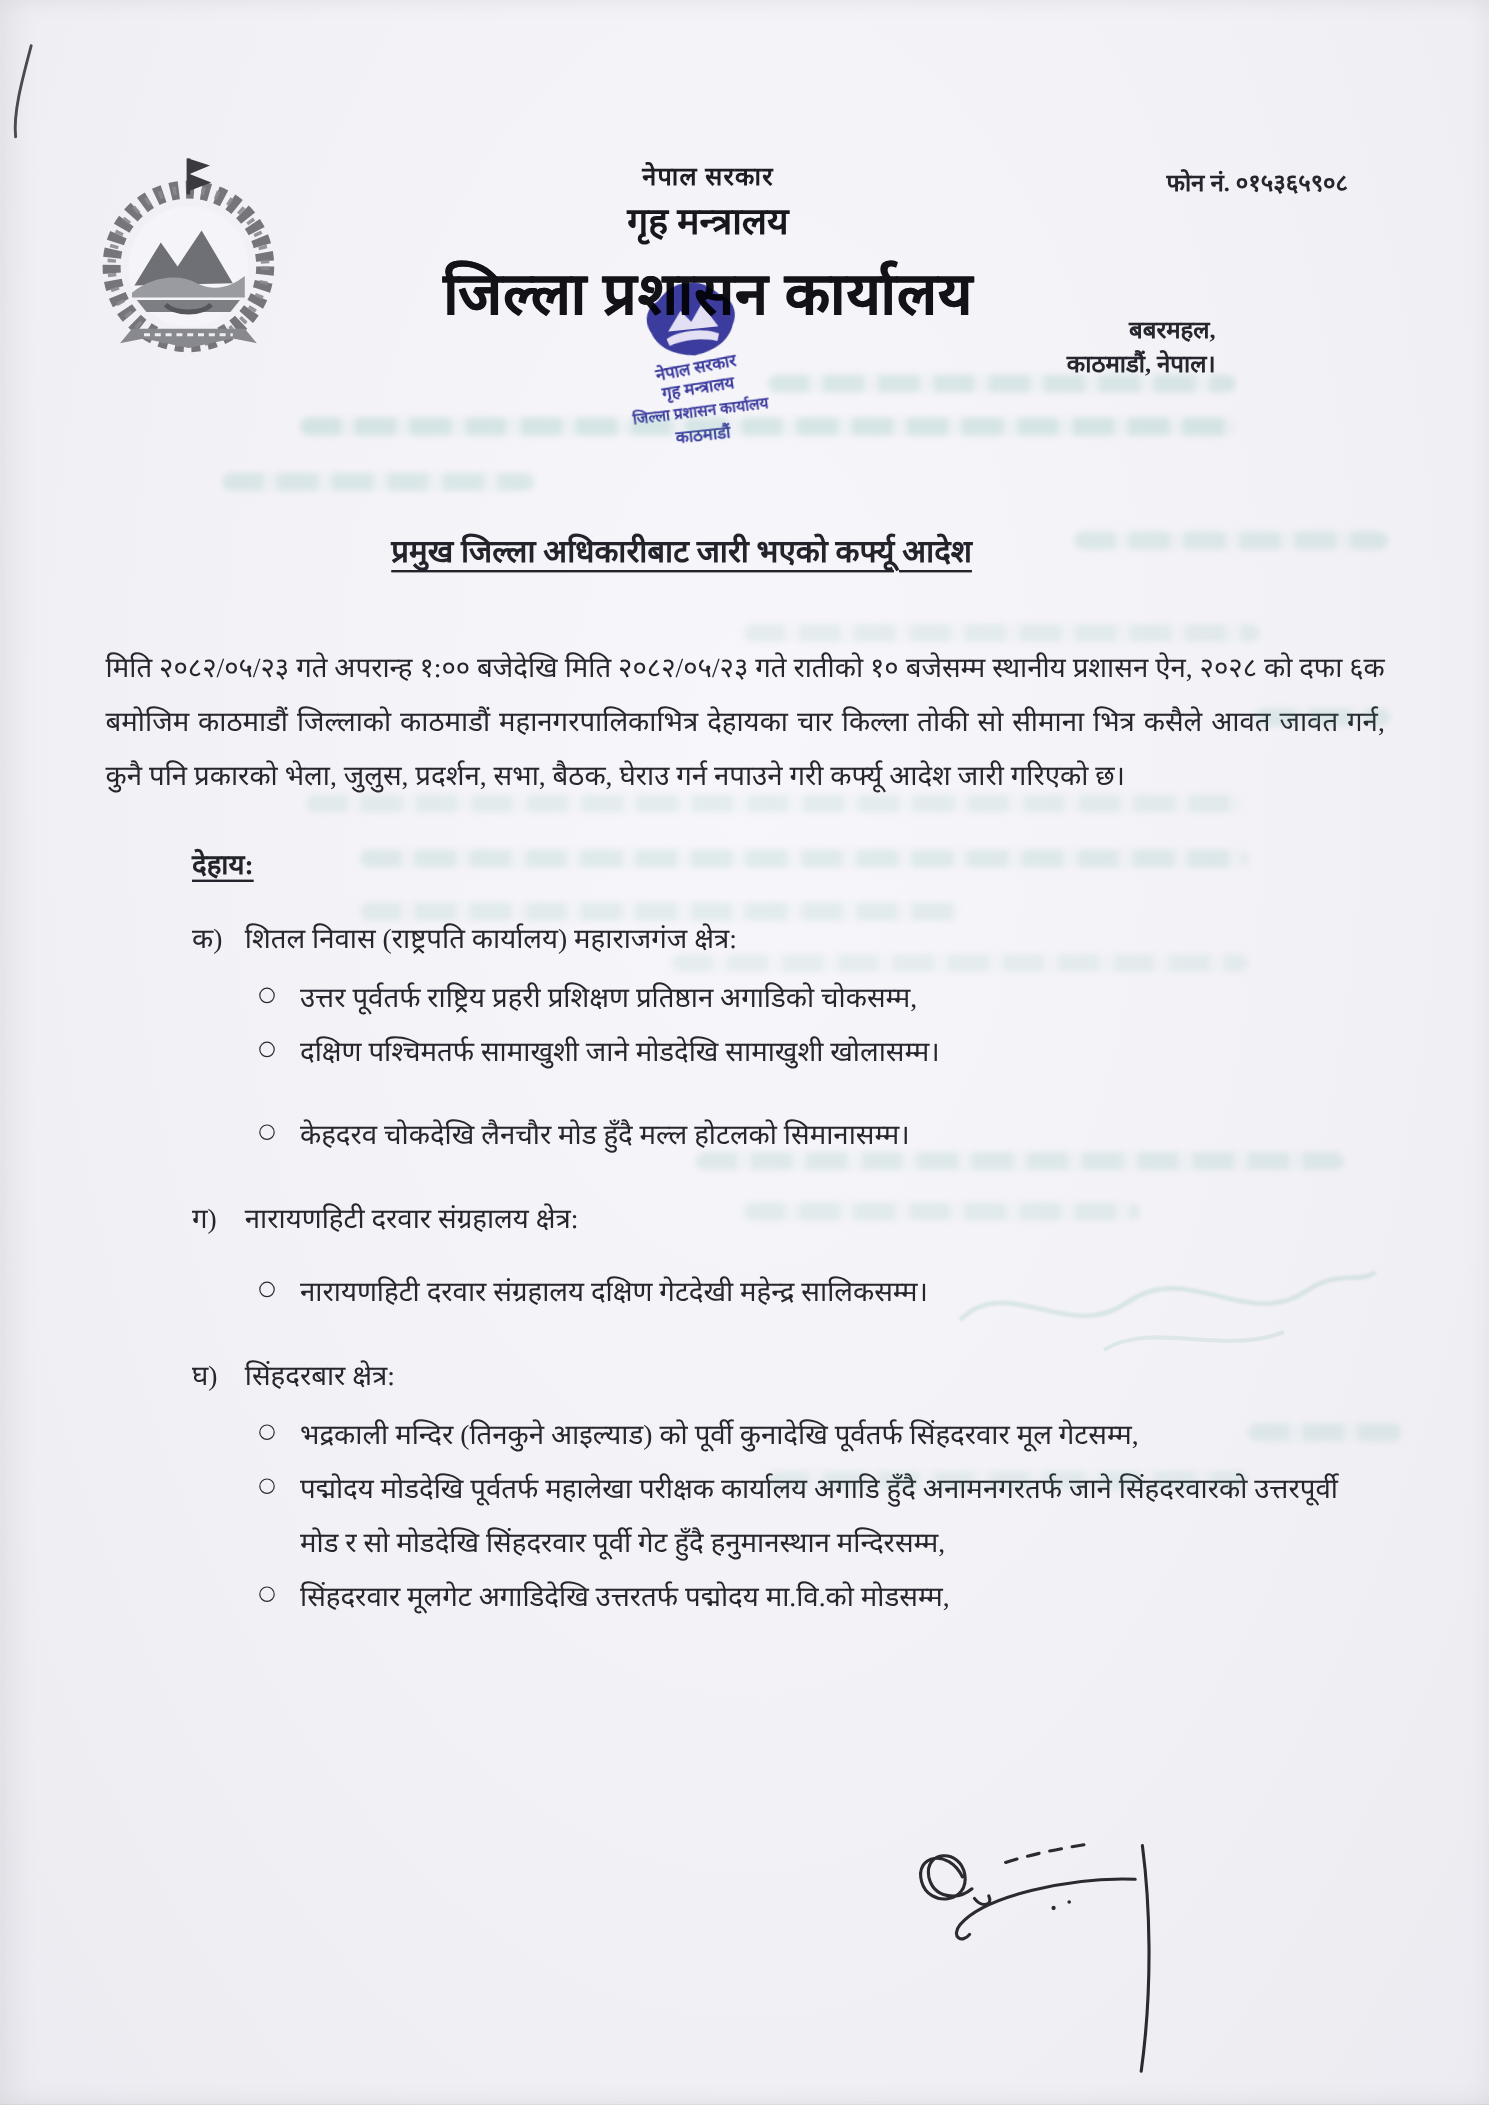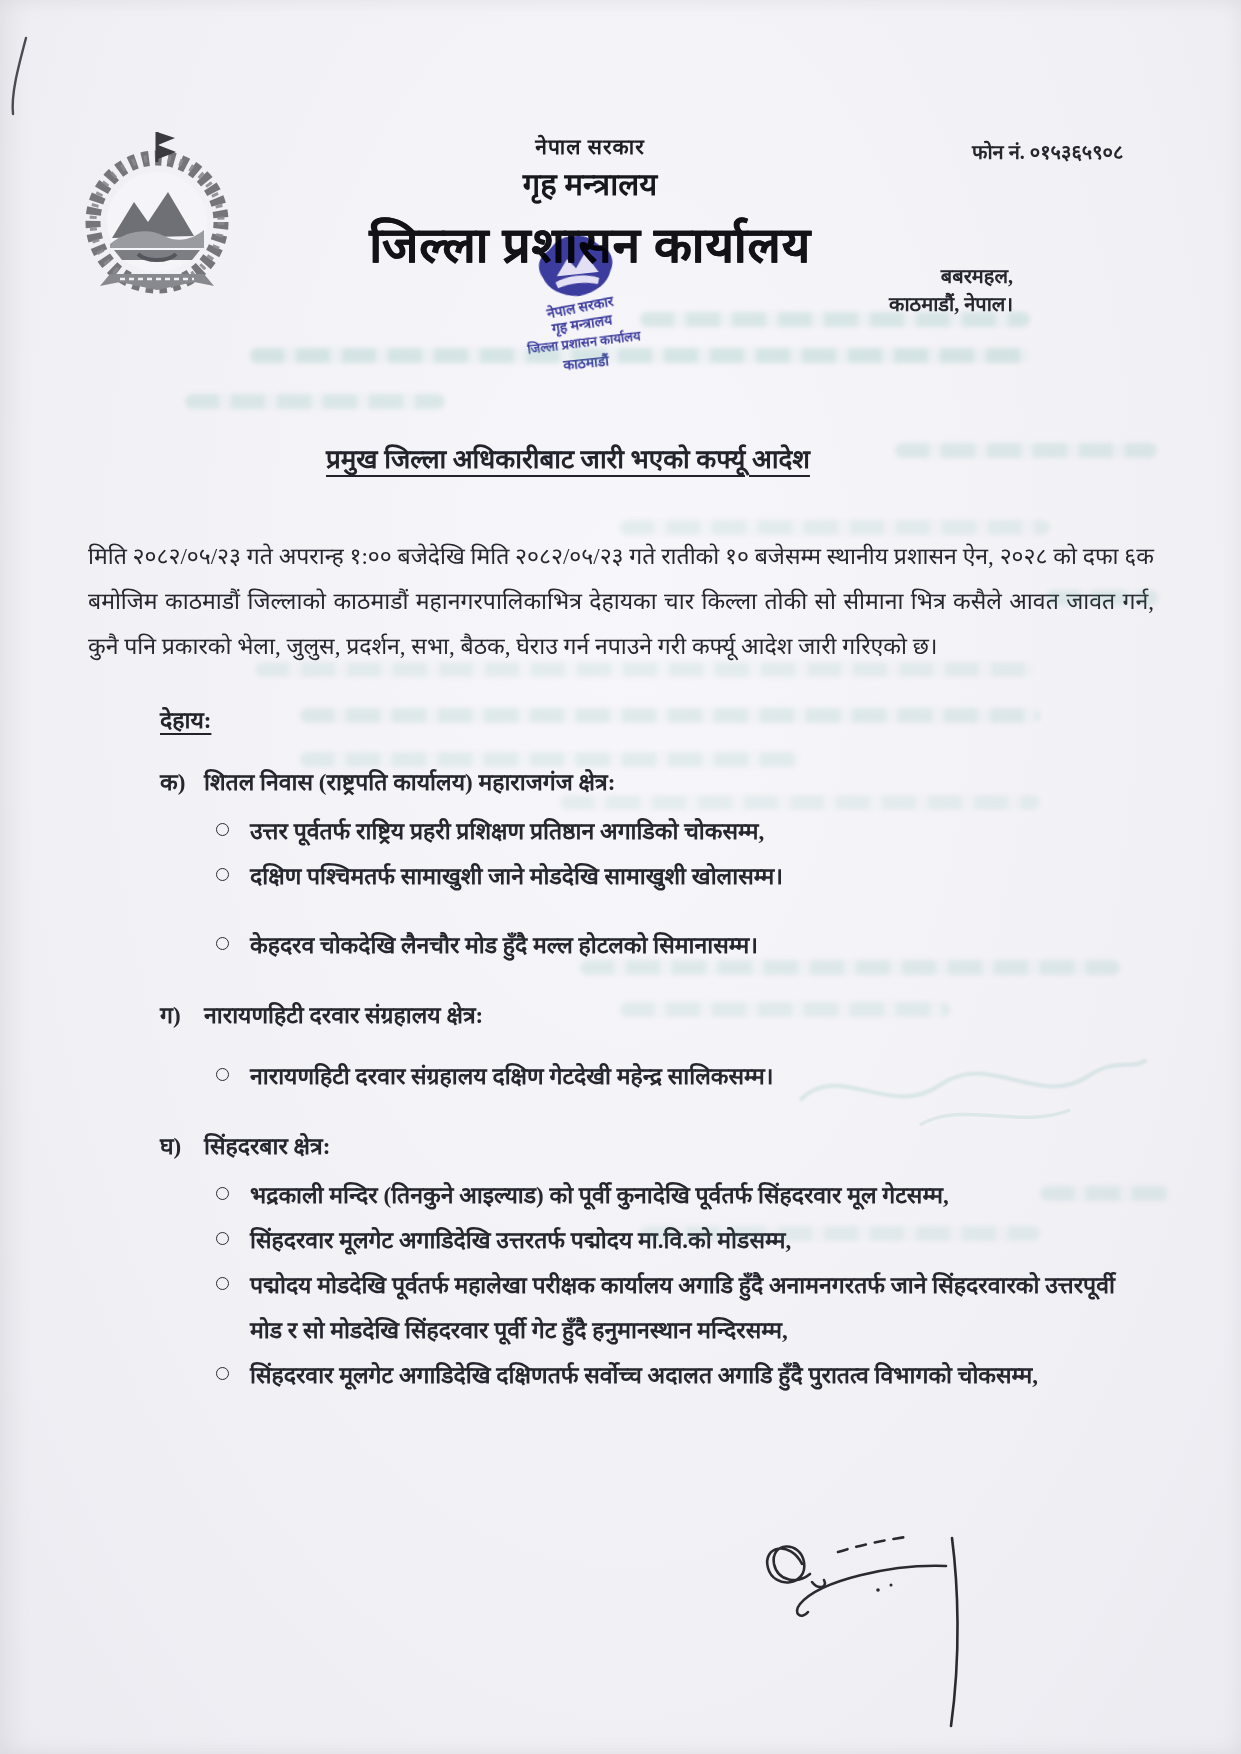--- a/index.html
+++ b/index.html
@@ -34,21 +34,21 @@
   .stamp .l3{font-size:13px;transform:rotate(-1deg);margin-top:2px;}
   .stamp .l4{font-size:14px;margin-top:5px;}
   
   .doc-title{position:absolute;left:16px;top:440px;width:1104px;text-align:center;
     font-size:26px;font-weight:bold;color:#23232b;}
   .doc-title span{text-decoration:underline;text-underline-offset:7px;text-decoration-thickness:1.5px;}
   .content{position:absolute;left:88px;top:534px;width:1066px;}
   .para{font-size:23px;line-height:45px;text-align:justify;color:#26262e;}
   .dehaya{margin-top:34px;margin-left:72px;font-size:23px;font-weight:bold;
     text-decoration:underline;text-underline-offset:5px;display:inline-block;}
-  .section{margin-top:24px;font-weight:bold;}
+  .section{margin-top:24px;}
   .sec-head{margin-left:72px;font-size:23px;line-height:48px;color:#26262e;}
   .sec-head .lbl{display:inline-block;width:44px;}
   .items{margin-left:128px;margin-top:2px;}
   .item{display:flex;font-size:23px;line-height:45px;color:#26262e;}
   .marker{flex:0 0 34px;padding-top:14px;}
   .marker i{display:block;width:11px;height:11px;border:1.6px solid #2a2a32;border-radius:50%;}
   .item .txt{flex:1;padding-right:10px;}
   
   .bleed{position:absolute;height:15px;border-radius:8px;
     background:repeating-linear-gradient(90deg,#49a08f 0 34px, rgba(73,160,143,0.25) 34px 46px);
@@ -190,33 +190,27 @@
         <div class="item">
           <span class="marker">
               <i></i>
             </span>
           <span class="txt">भद्रकाली मन्दिर (तिनकुने आइल्याड) को पूर्वी कुनादेखि पूर्वतर्फ सिंहदरवार मूल गेटसम्म,</span>
         </div>
         <div class="item">
           <span class="marker">
               <i></i>
             </span>
+          <span class="txt">पद्मोदय मोडदेखि पूर्वतर्फ महालेखा परीक्षक कार्यालय अगाडि हुँदै अनामनगरतर्फ जाने सिंहदरवारको उत्तरपूर्वी मोड र सो मोडदेखि सिंहदरवार पूर्वी गेट हुँदै हनुमानस्थान मन्दिरसम्म,</span>
+        </div>
+        <div class="item">
+          <span class="marker">
+              <i></i>
+            </span>
           <span class="txt">सिंहदरवार मूलगेट अगाडिदेखि उत्तरतर्फ पद्मोदय मा.वि.को मोडसम्म,</span>
-        </div>
-        <div class="item">
-          <span class="marker">
-              <i></i>
-            </span>
-          <span class="txt">पद्मोदय मोडदेखि पूर्वतर्फ महालेखा परीक्षक कार्यालय अगाडि हुँदै अनामनगरतर्फ जाने सिंहदरवारको उत्तरपूर्वी मोड र सो मोडदेखि सिंहदरवार पूर्वी गेट हुँदै हनुमानस्थान मन्दिरसम्म,</span>
-        </div>
-        <div class="item">
-          <span class="marker">
-              <i></i>
-            </span>
-          <span class="txt">सिंहदरवार मूलगेट अगाडिदेखि दक्षिणतर्फ सर्वोच्च अदालत अगाडि हुँदै पुरातत्व विभागको चोकसम्म,</span>
         </div>
       </div>
     </div>
   </div>
 
   <svg class="signature" width="280" height="210" viewBox="0 0 280 210">
     <g fill="none" stroke="#2a2a30" stroke-width="2.6" stroke-linecap="round">
       <path d="M102,32 C90,8 62,14 68,36 C74,58 108,54 104,30 C100,8 70,10 74,32 C78,50 98,52 110,42"></path>
       <path d="M112,50 C118,58 128,56 124,48"></path>
       <path d="M138,20 C160,13 185,8 212,4" stroke-dasharray="10 9"></path>

